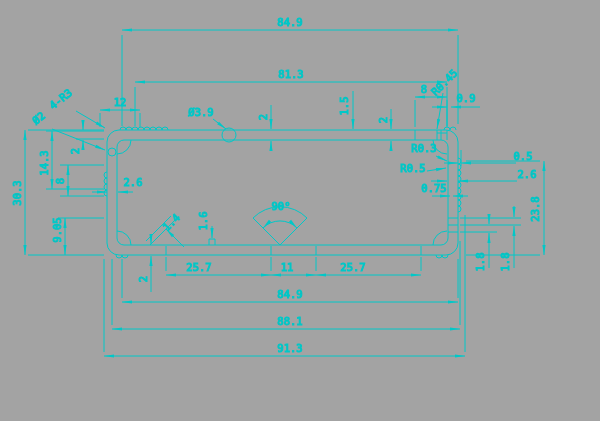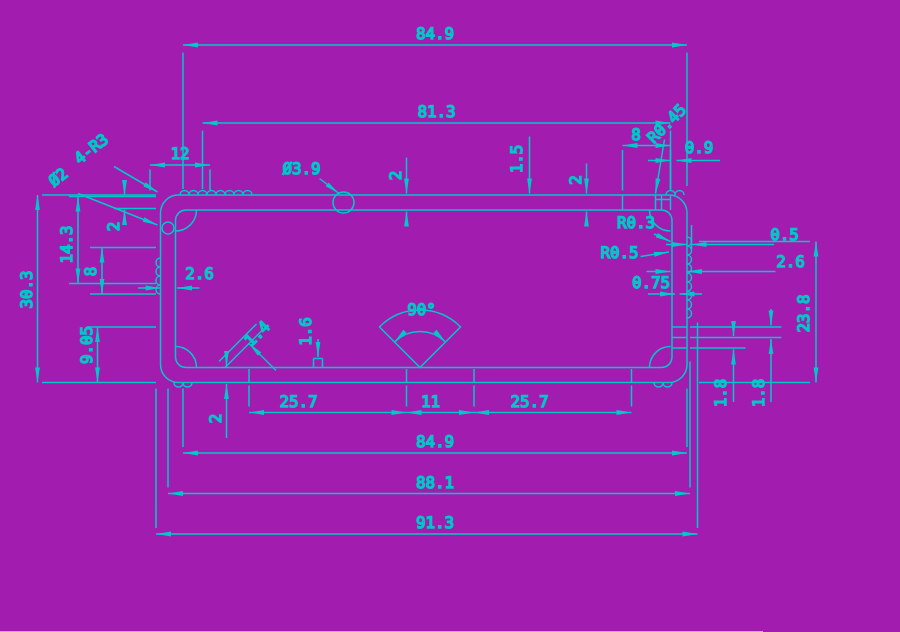--- a/index.html
+++ b/index.html
@@ -1,16 +1,16 @@
 <!DOCTYPE html>
 <html><head>
 <meta charset="utf-8">
 <style>
   html,body{margin:0;padding:0;background:#ffffff;}
-  .canvas{position:relative;width:600px;height:421px;background:#a21caf;overflow:hidden;
+  .canvas{position:relative;width:600px;height:421px;background:#a3a3a3;overflow:hidden;
           font-family:"DejaVu Sans Mono", monospace;}
   svg{display:block;}
   .ln{fill:none;stroke:#00c8c8;stroke-width:1;}
   .ds{marker-start:url(#ah);marker-end:url(#ah);}
   .de{marker-end:url(#ah);}
   text.d{font:10.5px "DejaVu Sans Mono", monospace;fill:#527a7a;text-anchor:middle;}
 </style>
 </head>
 <body>
 

